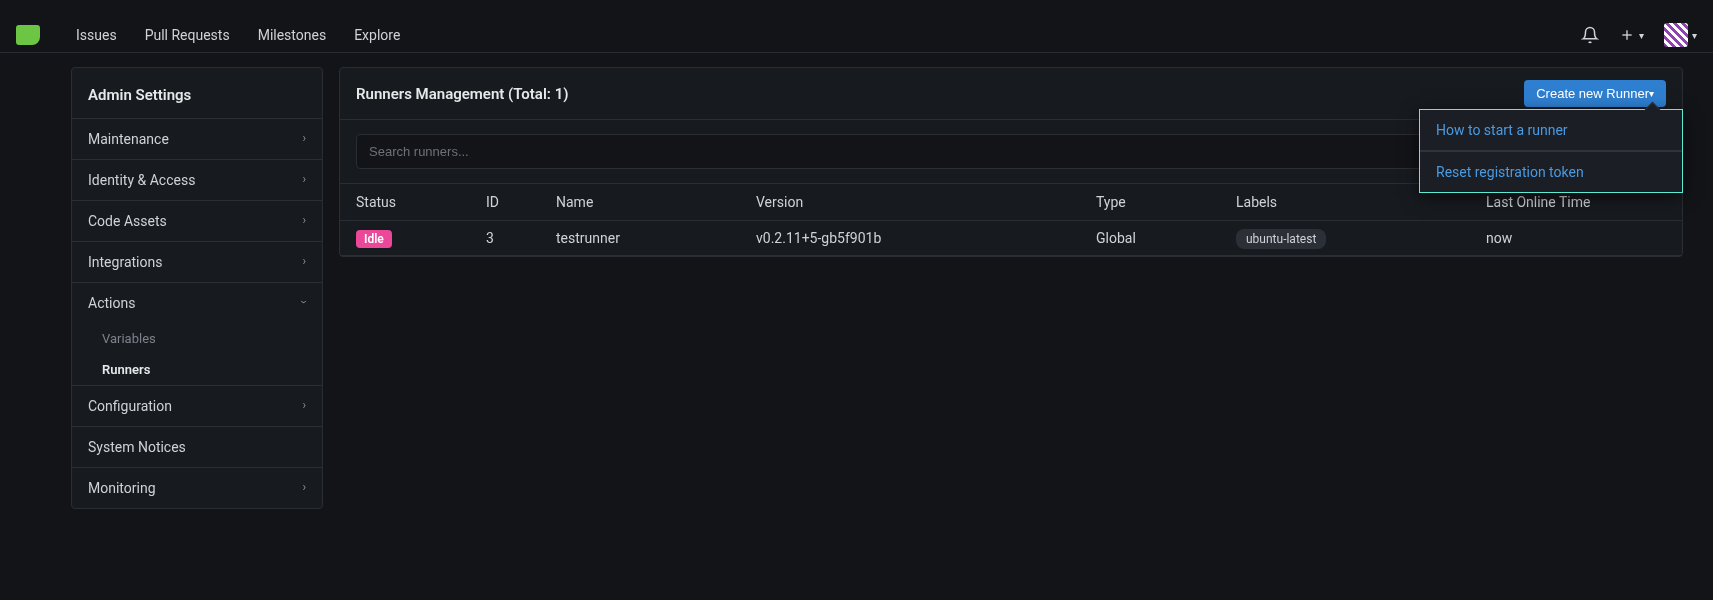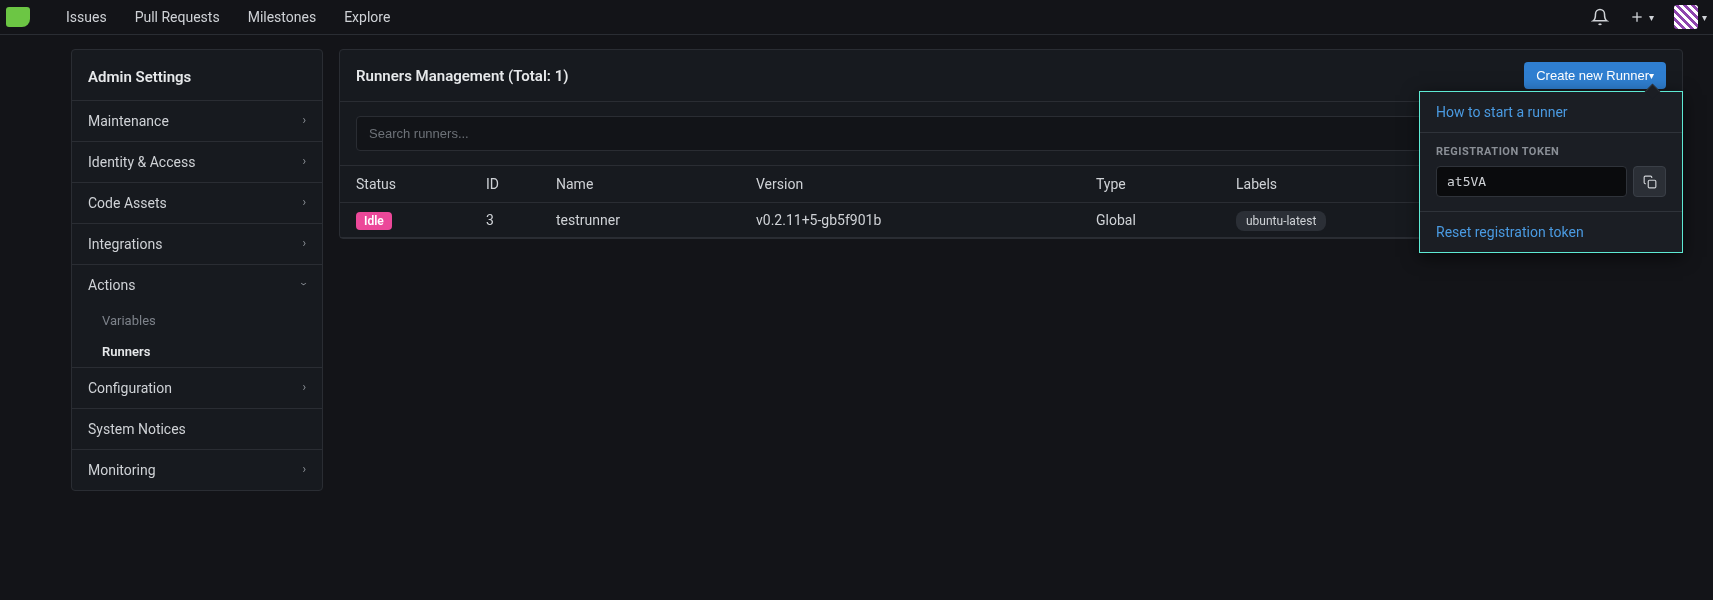--- a/index.html
+++ b/index.html
@@ -11,21 +11,22 @@
     width: 1713px;
     height: 600px;
     overflow: hidden;
   }
   
   .navbar {
     height: 35px;
     border-bottom: 1px solid #2a2d33;
     display: flex;
     align-items: center;
-    padding: 0 6px;
+    padding: 0 16px;
+    margin-top: 18px;
   }
   .navbar-left { display: flex; align-items: center; gap: 24px; }
   .logo {
     width: 24px; height: 20px;
     background: #6cc644;
     border-radius: 3px 3px 8px 3px;
     position: relative;
     display: flex; align-items: center; justify-content: center;
   }
   .nav-links { display: flex; gap: 28px; margin-left: 12px; }
@@ -303,29 +304,17 @@
             <td><span class="label-tag">ubuntu-latest</span></td>
             <td>now</td>
           </tr>
         </tbody>
       </table>
     </div>
 
     <div class="popup">
       <a href="#" class="popup-link">How to start a runner</a>
       <div class="popup-divider"></div>
-      <div class="popup-section">
-        <div class="popup-label">REGISTRATION TOKEN</div>
-        <div class="token-row">
-          <input class="token-input" value="at5VA" style="">
-          <button class="copy-btn">
-            <svg width="14" height="14" viewBox="0 0 24 24" fill="none" stroke="currentColor" stroke-width="2">
-                <rect x="9" y="9" width="13" height="13" rx="2"></rect>
-                <path d="M5 15H4a2 2 0 0 1-2-2V4a2 2 0 0 1 2-2h9a2 2 0 0 1 2 2v1"></path>
-              </svg>
-          </button>
-        </div>
-      </div>
       <div class="popup-divider"></div>
       <a href="#" class="popup-link">Reset registration token</a>
     </div>
   </div>
 </div>
 
 </body></html>

